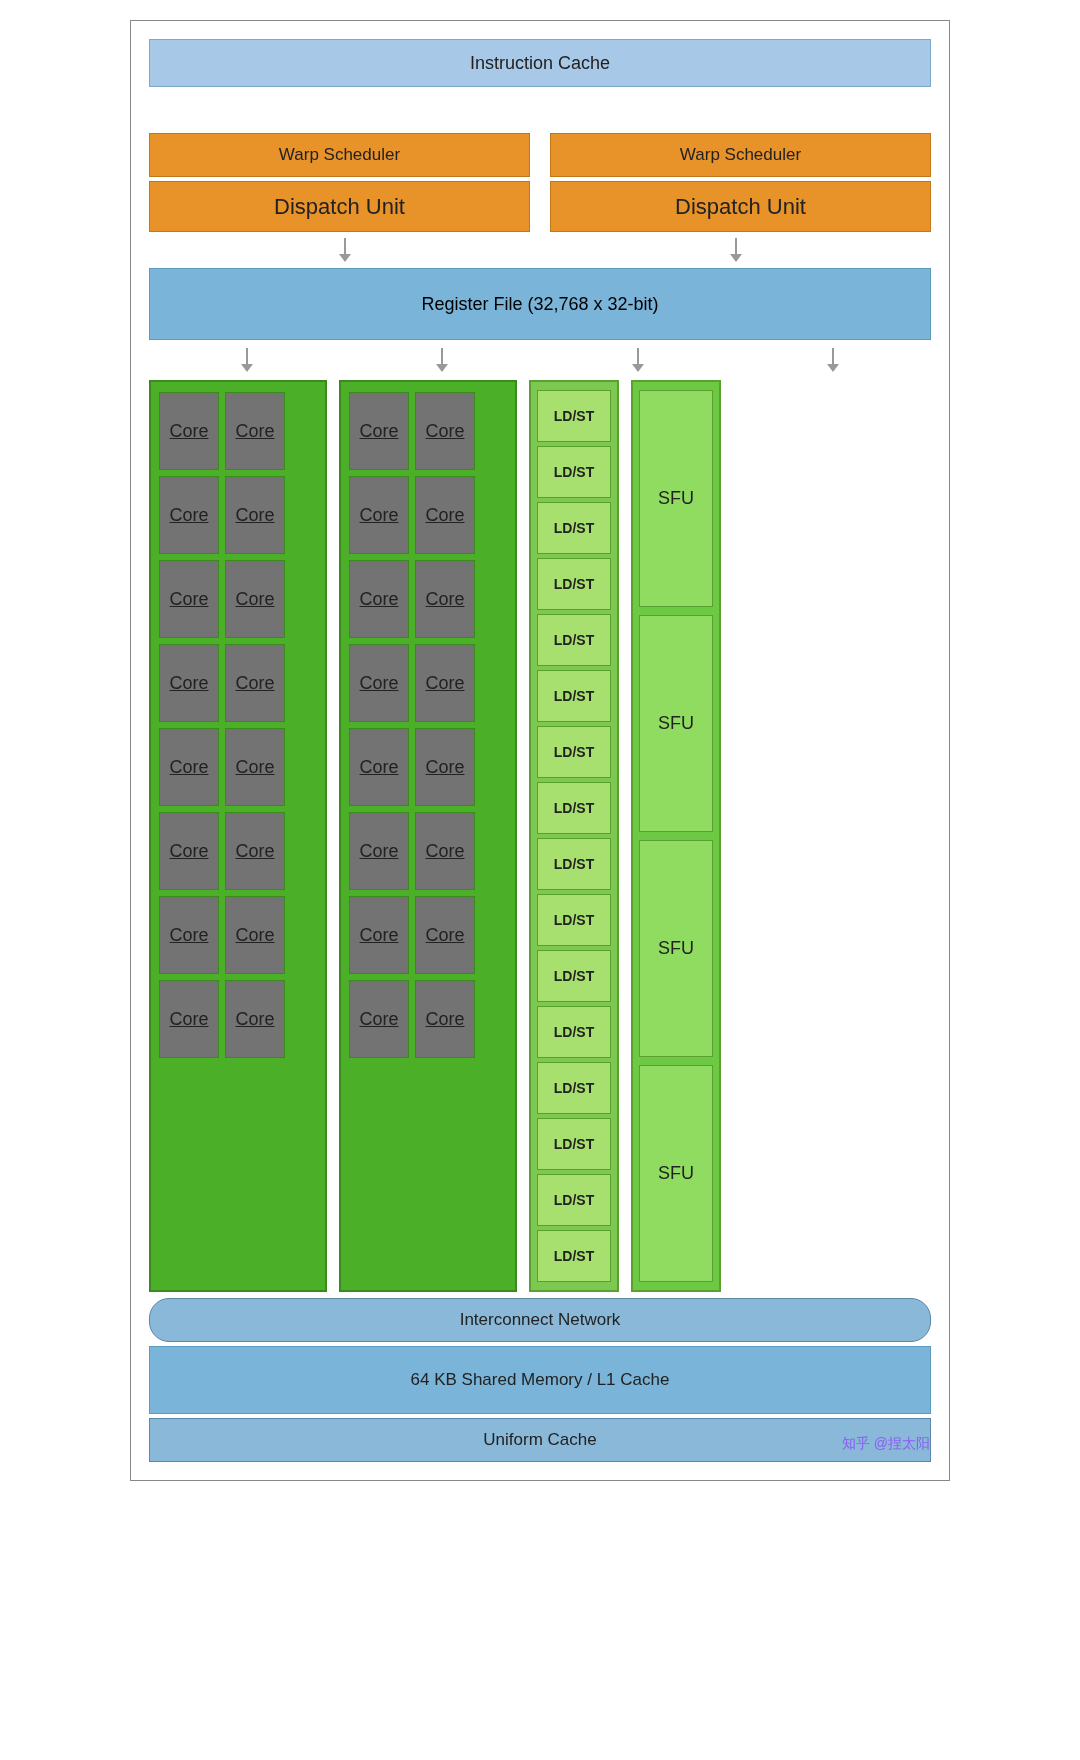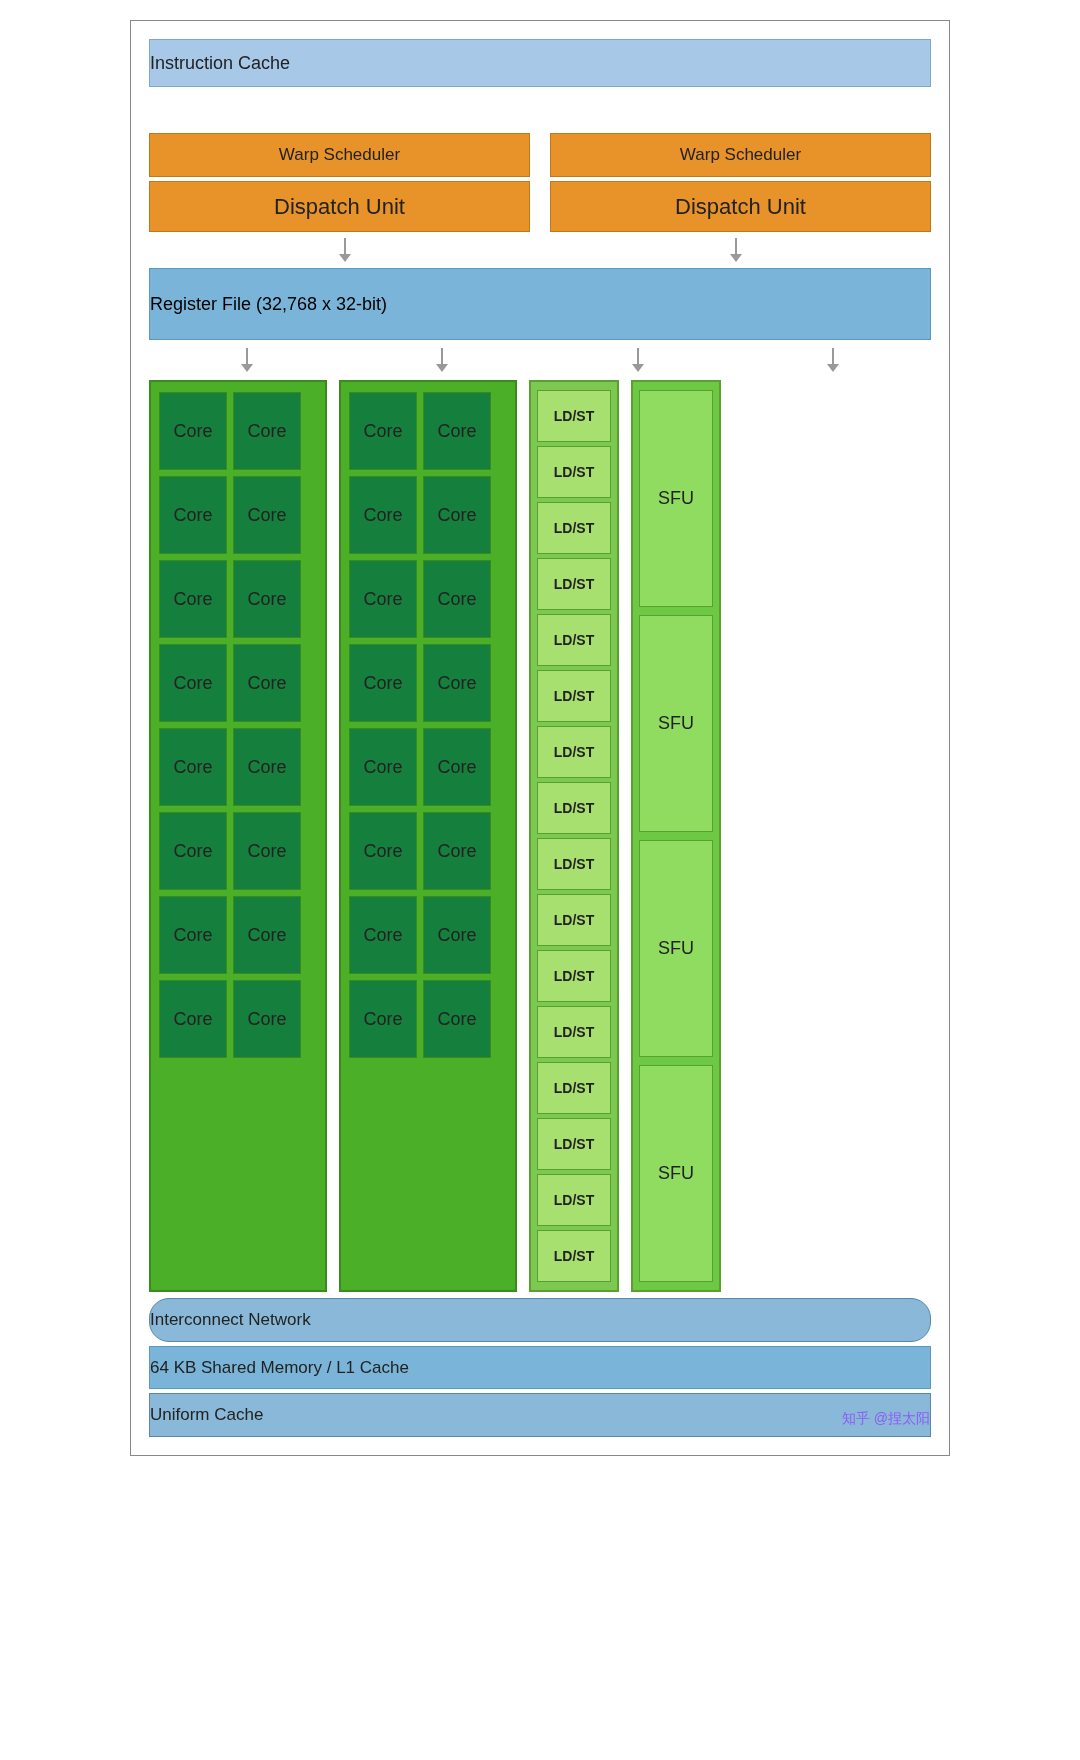--- a/index.html
+++ b/index.html
@@ -18,20 +18,21 @@
       flex-direction: column;
       align-items: center;
       gap: 0;
       border: 1.5px solid #888;
       background: #fff;
       padding: 18px 18px 18px 18px;
     }
     .block {
       width: 100%;
       display: flex;
+      justify-content: center;
       align-items: center;
     }
     
     .instruction-cache {
       background: #a8c8e8;
       border: 1.5px solid #7aaac8;
       height: 48px;
       width: 100%;
       font-size: 18px;
       color: #222;
@@ -136,29 +137,30 @@
       display: flex;
       flex-direction: column;
       gap: 6px;
       flex: 0 0 auto;
     }
     .core-row {
       display: flex;
       gap: 6px;
     }
     .core-cell {
-      background: #15803d;
+      background: #737373;
       border: 1.5px solid #3a8a1e;
-      width: 68px;
+      width: 60px;
       height: 78px;
       display: flex;
       justify-content: center;
       align-items: center;
       font-size: 18px;
       color: #222;
+      text-decoration: underline;
     }
     
     .ldst-group {
       background: #7dc850;
       border: 2px solid #5aa030;
       padding: 8px 6px;
       display: flex;
       flex-direction: column;
       gap: 4px;
       flex: 0 0 auto;
@@ -207,21 +209,21 @@
       height: 44px;
       width: 100%;
       font-size: 17px;
       color: #222;
       margin-bottom: 4px;
     }
     
     .shared-memory {
       background: #7ab4d8;
       border: 1.5px solid #5a9ac0;
-      height: 43px;
+      height: 68px;
       width: 100%;
       font-size: 17px;
       color: #222;
       margin-bottom: 4px;
     }
     
     .uniform-cache {
       background: #8ab8d8;
       border: 1.5px solid #5a88a8;
       height: 44px;

